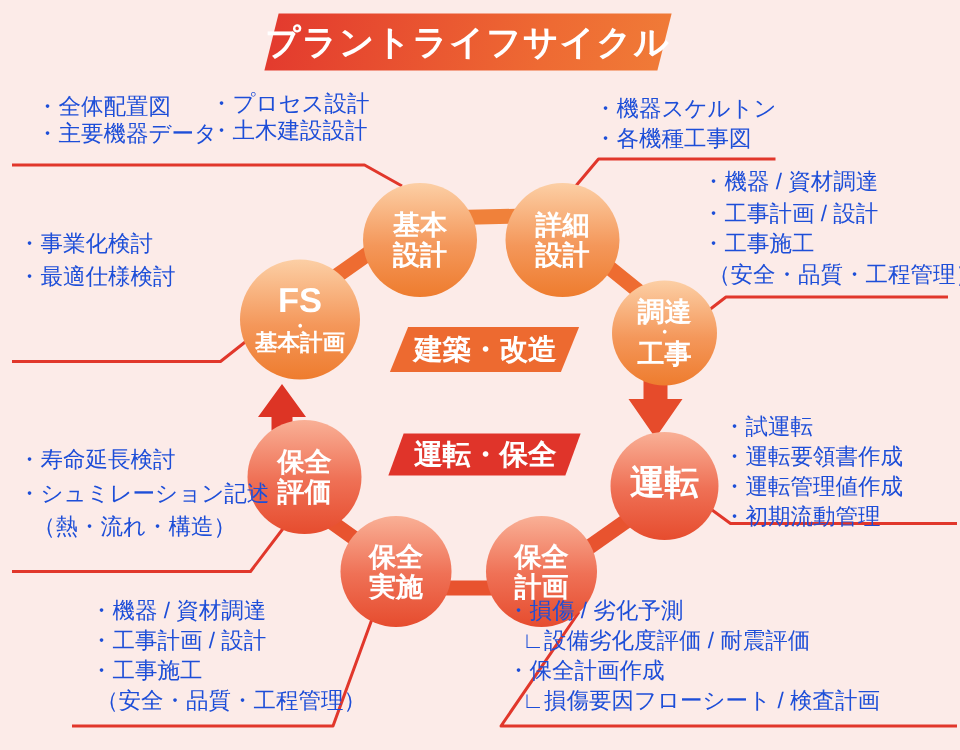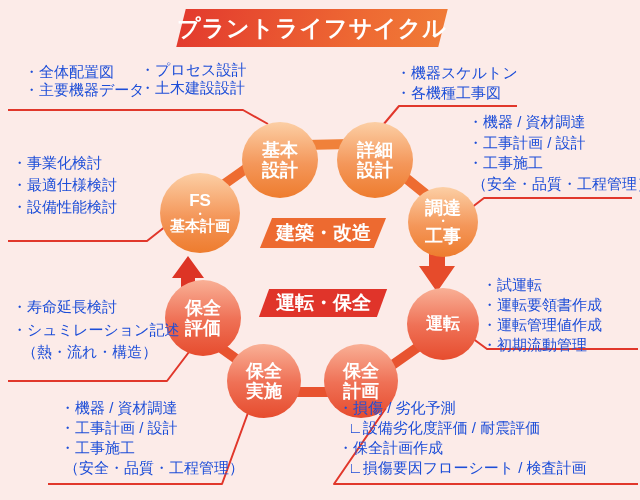--- a/index.html
+++ b/index.html
@@ -30,28 +30,28 @@
   .phase-op span{transform:skewX(20deg);}
   
   .node{
     position:absolute;border-radius:50%;
     display:flex;flex-direction:column;align-items:center;justify-content:center;
     color:#fff;font-weight:bold;text-align:center;line-height:1.12;
   }
   .node.orange{background:linear-gradient(180deg,#fccfa5 0%,#f4975a 55%,#ee7c2e 100%);}
   .node.red{background:linear-gradient(180deg,#f9b096 0%,#ef7156 52%,#e64c2e 100%);}
   .node .ln{font-size:18px;}
-  .node .ln-big{font-size:17px;}
+  .node .ln-big{font-size:23px;}
   .node .ln-small{font-size:15px;}
   .node .ln-dot{font-size:12px;line-height:0.6;}
   #node-fs{left:160px;top:173px;width:80px;height:80px;}
   #node-basic{left:242px;top:122px;width:76px;height:76px;}
   #node-detail{left:337px;top:122px;width:76px;height:76px;}
   #node-proc{left:408px;top:187px;width:70px;height:70px;}
-  #node-op{left:407px;top:288px;width:72px;height:72px;}
+  #node-op{left:407px;top:288px;width:72px;height:72px;font-family:Liberation Mono, monospace;}
   #node-mplan{left:324px;top:344px;width:74px;height:74px;}
   #node-mexec{left:227px;top:344px;width:74px;height:74px;}
   #node-meval{left:165px;top:280px;width:76px;height:76px;}
   
   .ann{position:absolute;color:#1d4ed8;font-size:15px;font-weight:500;line-height:20px;white-space:nowrap;}
   .ann .indent1{padding-left:4px;}
   .ann .indent2{padding-left:10px;}
   #ann-basic-a{left:24px;top:63px;line-height:18px;}
   #ann-basic-b{left:140px;top:61px;line-height:18px;}
   #ann-detail{left:396px;top:63px;}
@@ -177,16 +177,15 @@
     <div class="indent1">（安全・品質・工程管理）</div>
   </div>
   <div class="ann" id="ann-meval">
     <div>・寿命延長検討</div>
     <div>・シュミレーション記述</div>
     <div class="indent2">（熱・流れ・構造）</div>
   </div>
   <div class="ann" id="ann-fs">
     <div>・事業化検討</div>
     <div>・最適仕様検討</div>
-    <div>・設備性能検討</div>
   </div>
 
 </div>
 
 </body></html>

